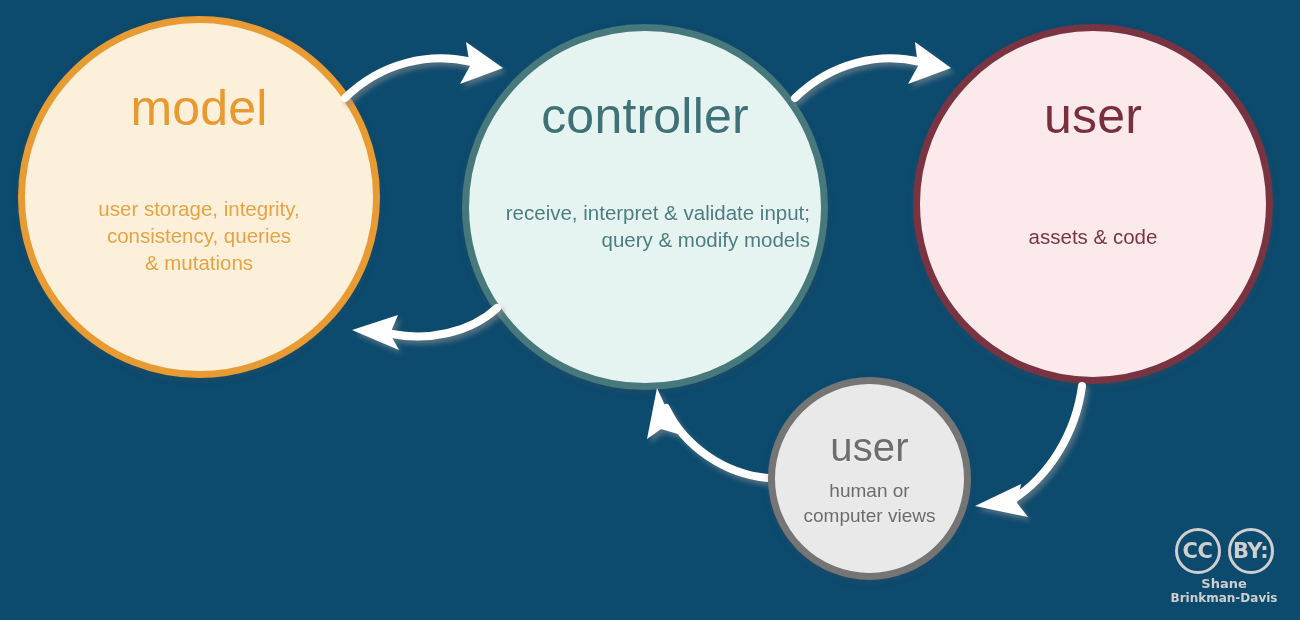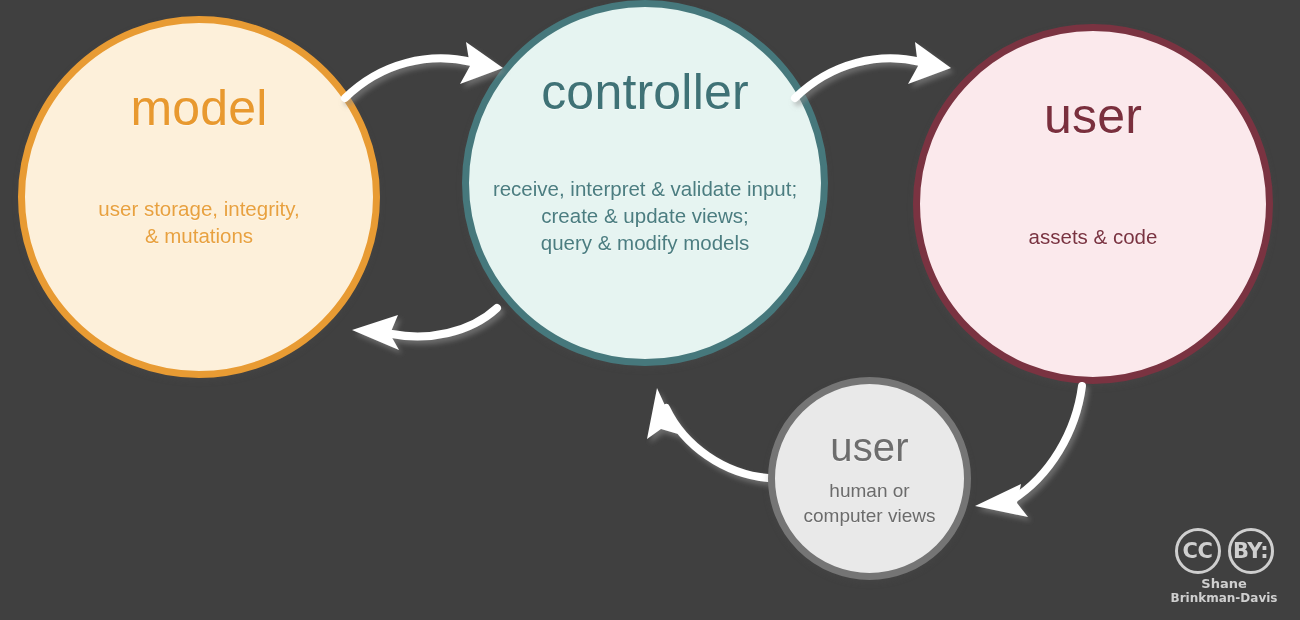--- a/index.html
+++ b/index.html
@@ -5,21 +5,21 @@
 <style>
   html, body {
     margin: 0;
     padding: 0;
     background: #ffffff;
   }
   #stage {
     position: relative;
     width: 1300px;
     height: 620px;
-    background: #404040;
+    background: #0c4a6e;
     overflow: hidden;
     font-family: "Liberation Sans", "DejaVu Sans", sans-serif;
     text-decoration: underline;
     -webkit-font-smoothing: antialiased;
   }
 
   
   .node {
     position: absolute;
     border-radius: 50%;
@@ -57,25 +57,26 @@
   }
   #node-model .node-desc {
     color: #e8a13f;
     font-size: 20.5px;
     margin-top: 62px;
     width: 250px;
   }
 
   
   #node-controller {
-    left: 462px; top: 0;
+    left: 462px; top: 24px;
     width: 366px; height: 366px;
     background: #e6f4f1;
     border: 7px solid #46787c;
     box-shadow: 0 3px 6px rgba(80,80,80,0.22);
+    text-align: right;
   }
   #node-controller .node-title {
     color: #3f7276;
     font-size: 50px;
     margin-top: 60px;
   }
   #node-controller .node-desc {
     color: #4b7d80;
     font-size: 20.5px;
     margin-top: 58px;
@@ -209,29 +210,29 @@
     <g filter="url(#arrowShadow)">
       <path d="M 768,478 C 724,474 684,446 666,408" fill="none" stroke="#ffffff" stroke-width="8" stroke-linecap="round"></path>
       <path d="M 657,388 L 678,434 L 661,429 L 647,439 Z" fill="#ffffff"></path>
     </g>
   </svg>
 
   <div class="node" id="node-model">
     <div class="node-title">model</div>
     <div class="node-desc">
       <div>user storage, integrity,</div>
+      <div>consistency, queries</div>
       <div>&amp; mutations</div>
     </div>
   </div>
 
   <div class="node" id="node-controller">
     <div class="node-title">controller</div>
     <div class="node-desc">
       <div>receive, interpret &amp; validate input;</div>
-      <div>create &amp; update views;</div>
       <div>query &amp; modify models</div>
     </div>
   </div>
 
   <div class="node" id="node-view">
     <div class="node-title">user</div>
     <div class="node-desc">
       <div>assets &amp; code</div>
     </div>
   </div>

